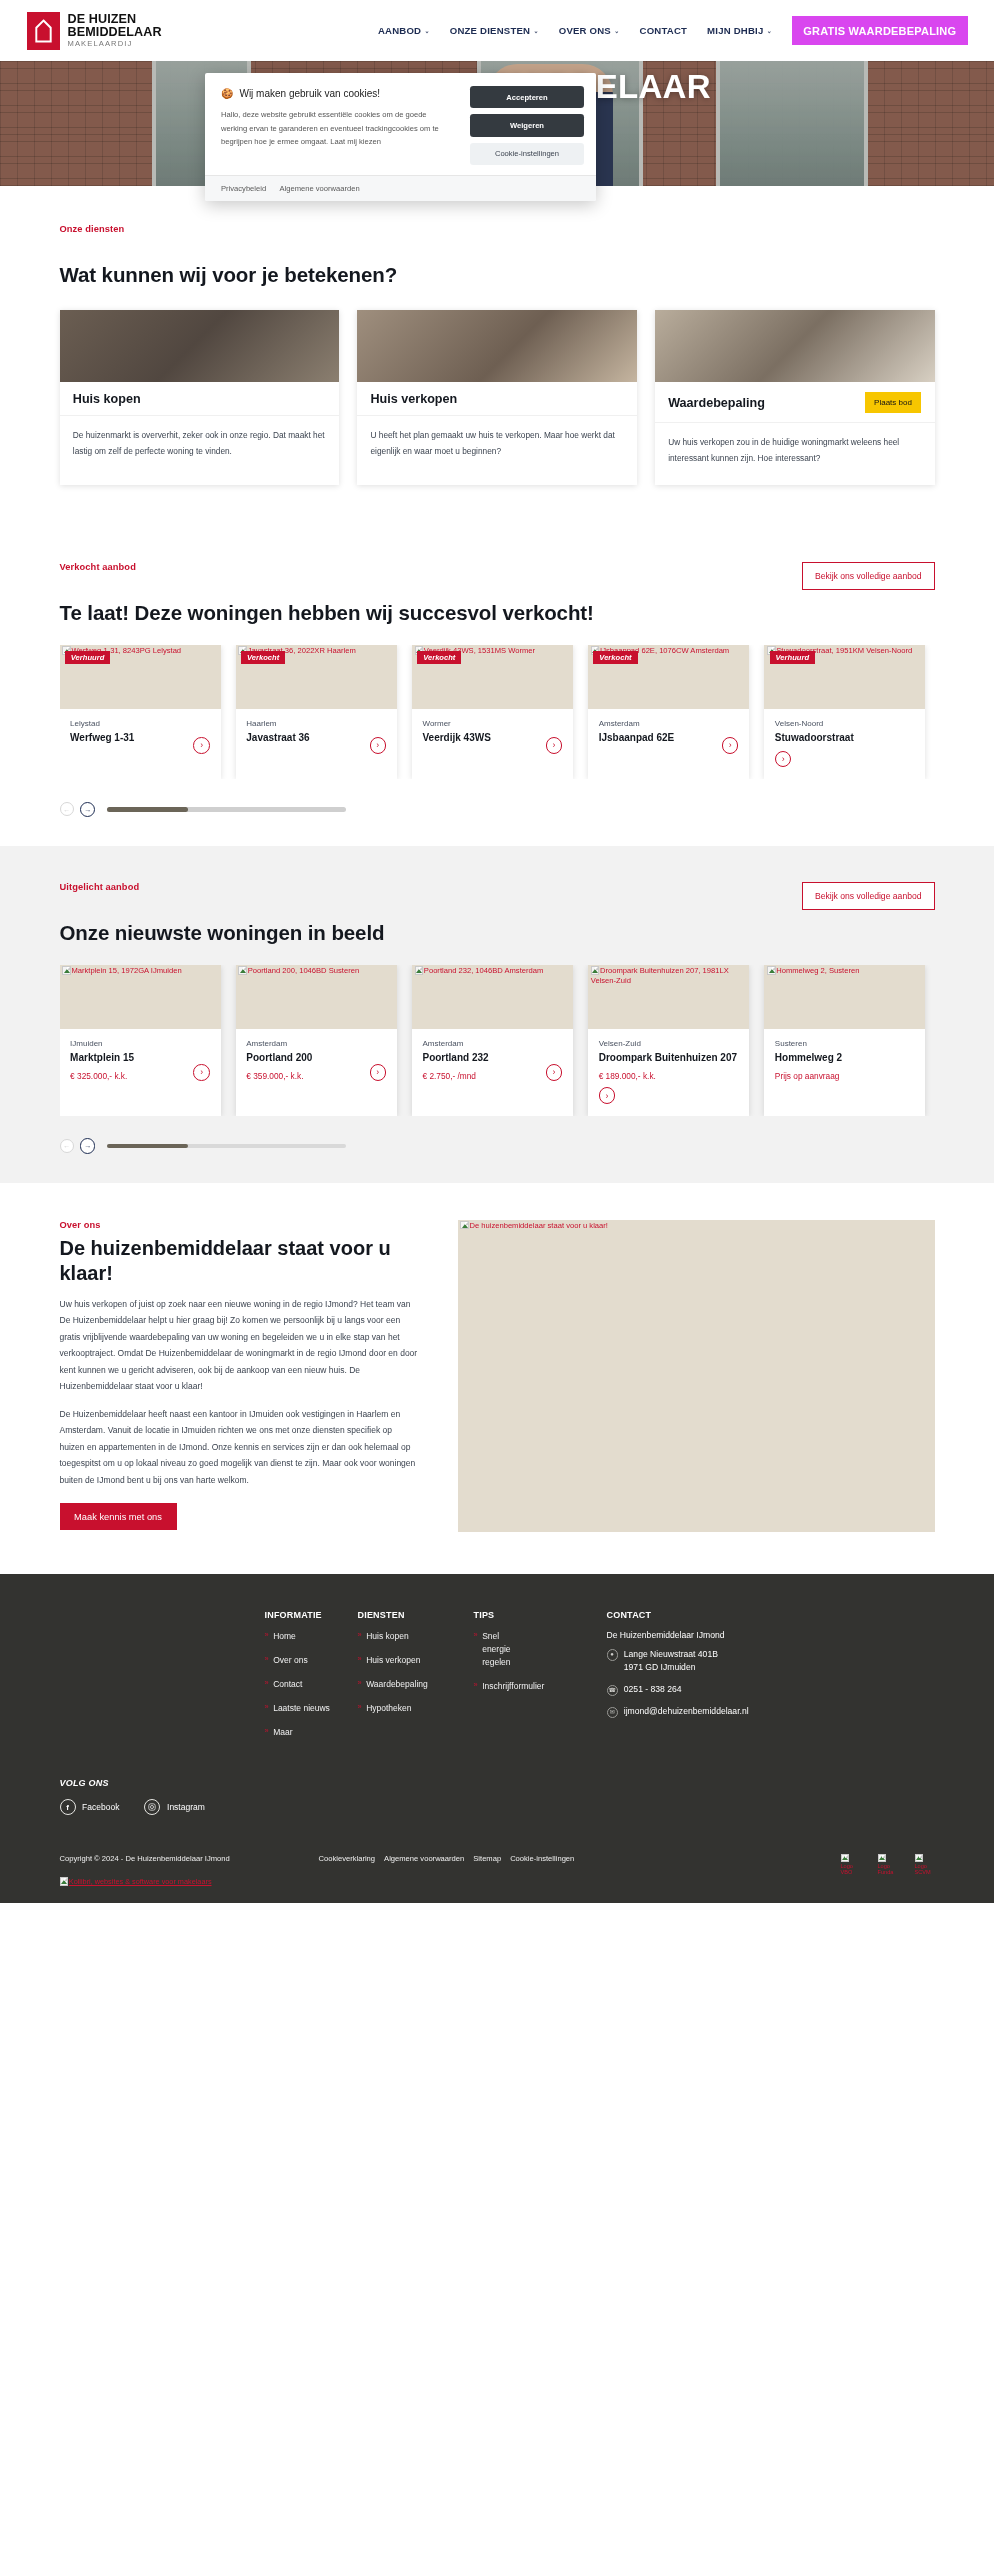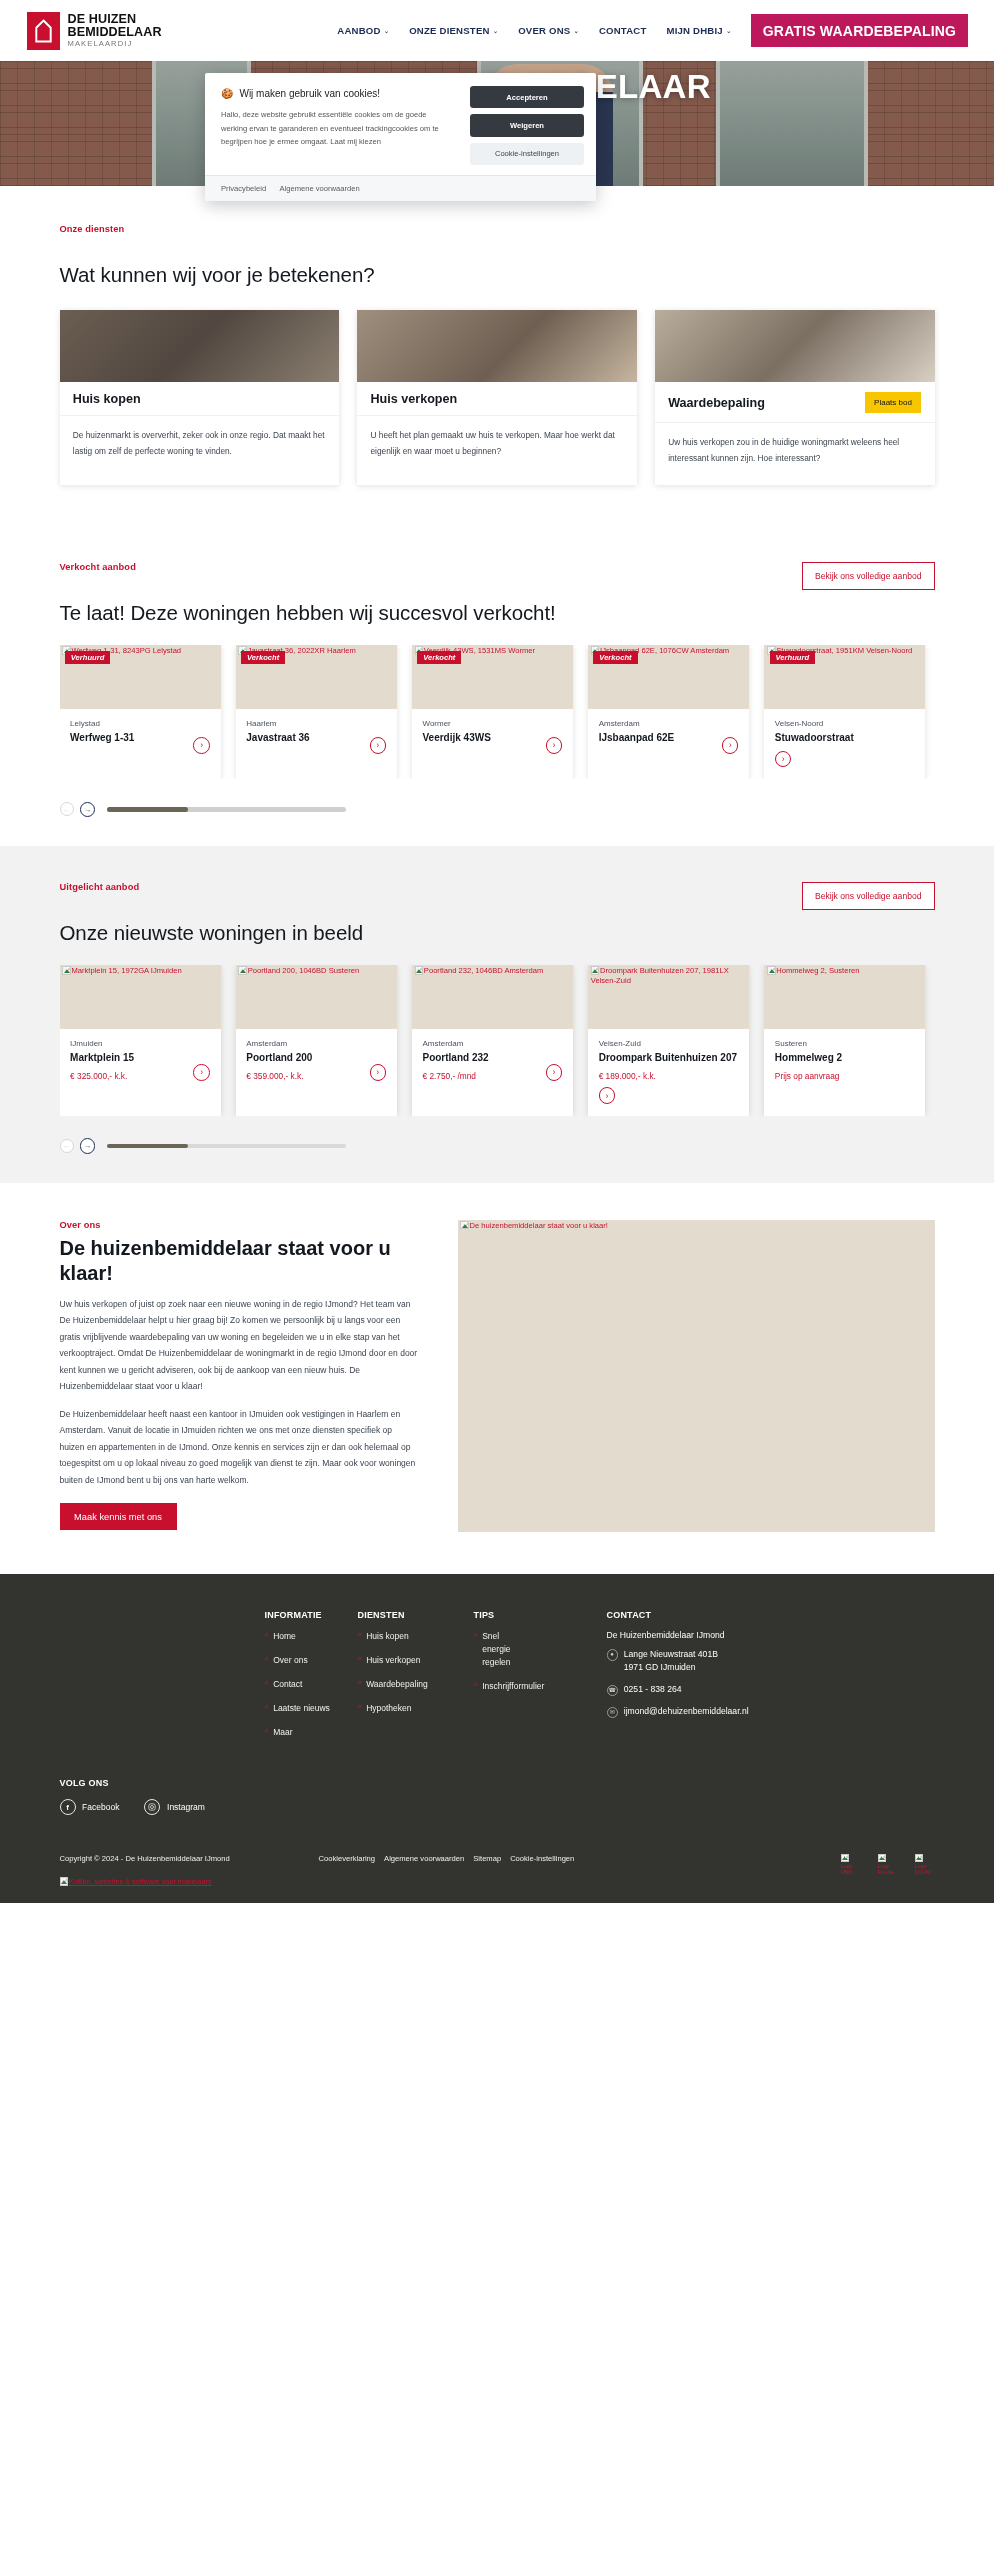--- a/index.html
+++ b/index.html
@@ -43,21 +43,21 @@
   }
   nav.main-nav { display: flex; align-items: center; gap: 20px; }
   .nav-item {
     font-size: 9.6px; font-weight: 700; color: #1d2c52;
     letter-spacing: 0.2px; text-transform: uppercase;
     display: flex; align-items: center; gap: 3.3px; cursor: pointer;
     white-space: nowrap;
   }
   .caret { font-size: 6px; line-height: 1; opacity: .85; }
   .cta-red {
-    background: #be185d; color: #fff; font-size: 14px; font-weight: 700;
+    background: #d946ef; color: #fff; font-size: 11px; font-weight: 700;
     letter-spacing: 0.2px; text-transform: uppercase;
     padding: 8.6px 11.3px; cursor: pointer; white-space: nowrap;
   }
 
   
   .hero {
     position: relative; height: 125px; overflow: hidden;
     background: linear-gradient(180deg,#8a6a5c 0%, #7b5b4d 45%, #6d5246 100%);
   }
   .hero-bg { position: absolute; inset: 0; }
@@ -106,21 +106,21 @@
     font-size: 9.6px; padding: 8.6px 17px; cursor: pointer; font-weight: 400;
   }
 
   
   section { position: relative; }
   .eyebrow {
     color: #c8102e; font-size: 9.3px; font-weight: 700; letter-spacing: 0.1px;
     margin-bottom: 6.6px;
   }
   .sec-title {
-    font-size: 20.5px; font-weight: 400; color: #14181f; letter-spacing: -0.1px; margin-top: 29px;
+    font-size: 20.5px; font-weight: 700; color: #14181f; letter-spacing: -0.1px; margin-top: 29px;
   }
   .sec-head-row { display: flex; justify-content: space-between; align-items: flex-start; }
   .outline-btn {
     border: 0.7px solid #c8102e; color: #c8102e; background: #fff;
     font-size: 8.6px; padding: 8px 12px; cursor: pointer; white-space: nowrap;
   }
 
   
   .services { padding: 38px 0 41px; background: #fff; }
   .svc-grid { display: flex; gap: 18px; margin-top: 22.5px; }
@@ -251,21 +251,21 @@
   }
   .chev2 { color: #c8102e; font-size: 7.3px; line-height: 1.45; flex: 0 0 auto; }
   .foot-company { font-size: 8.6px; margin-bottom: 8px; }
   .foot-row { display: flex; align-items: flex-start; gap: 6px; font-size: 8.6px; margin-bottom: 8.6px; line-height: 1.55; }
   .ic-round {
     width: 11.3px; height: 11.3px; border-radius: 50%; border: 0.7px solid #9a9a96;
     display: flex; align-items: center; justify-content: center;
     font-size: 6px; color: #cfcfcb; flex: 0 0 auto; margin-top: 1.3px;
   }
   .follow { margin-top: 28px; }
-  .follow-h { font-size: 9px; font-weight: 700; letter-spacing: 0.2px; text-transform: uppercase; margin-bottom: 10.6px; }
+  .follow-h { font-size: 9px; font-weight: 700; letter-spacing: 0.2px; text-transform: uppercase; margin-bottom: 10.6px; font-style: italic; }
   .social-row { display: flex; gap: 25px; align-items: center; }
   .social { display: flex; align-items: center; gap: 6.6px; cursor: pointer; }
   .social-circle {
     width: 16px; height: 16px; border-radius: 50%; border: 0.9px solid #e6e6e2;
     display: flex; align-items: center; justify-content: center;
     color: #fff; font-size: 8px; font-weight: 700;
   }
   .social span.lbl { font-size: 8.5px; }
   .foot-bottom {
     margin-top: 26.5px; padding: 12px 0 17px; display: flex; align-items: flex-start;

